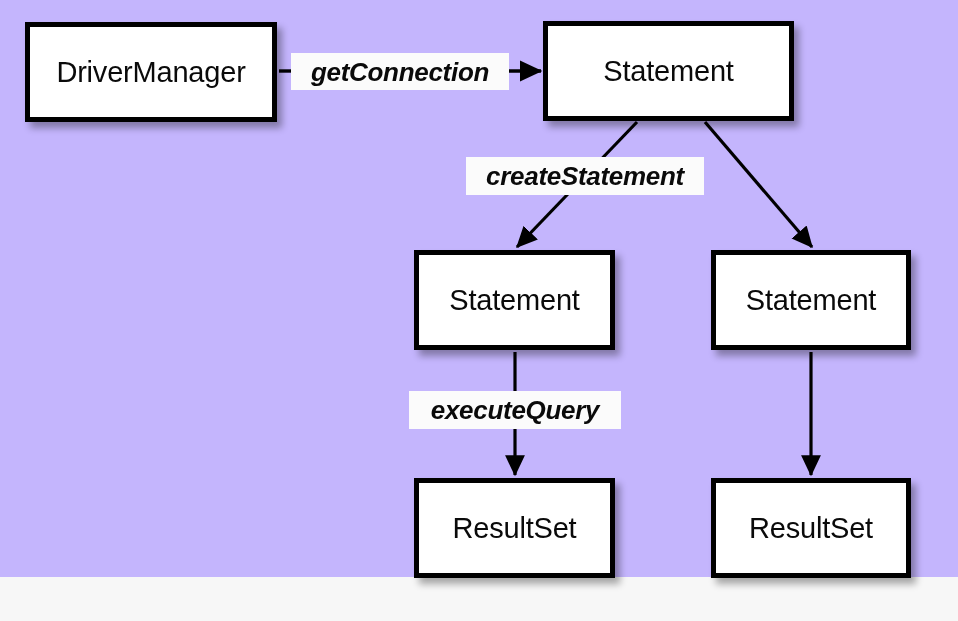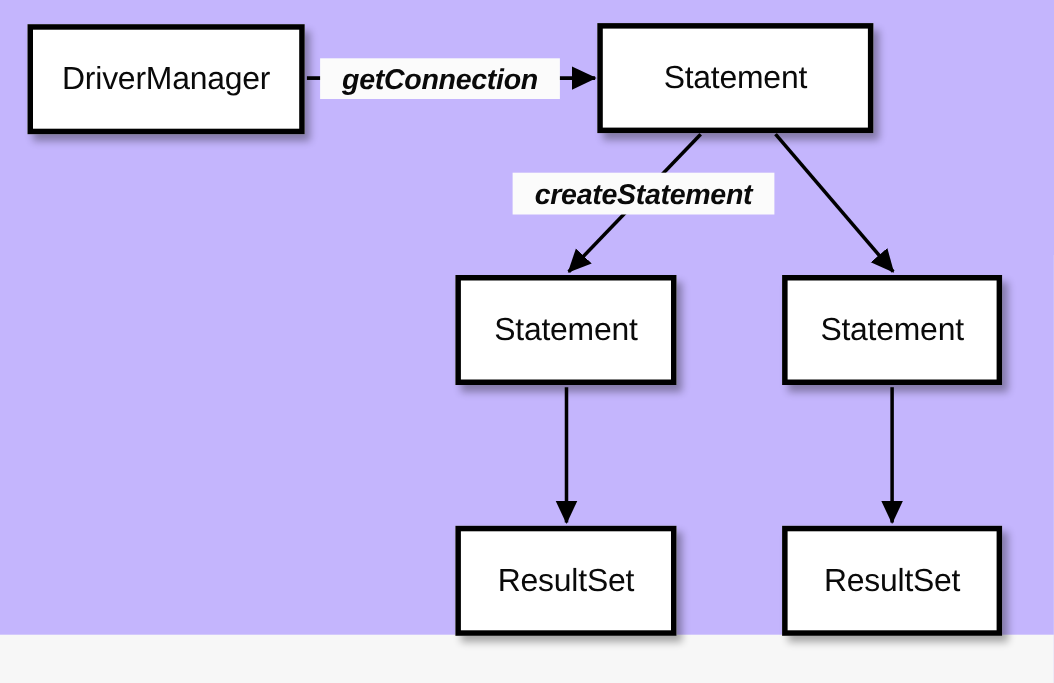--- a/index.html
+++ b/index.html
@@ -134,14 +134,17 @@
   </div>
 
   <div class="edge-label" id="label-getconnection">
     <span class="edge-label-text">getConnection</span>
   </div>
 
   <div class="edge-label" id="label-createstatement">
     <span class="edge-label-text">createStatement</span>
   </div>
 
+  <div class="edge-label" id="label-executequery">
+    <span class="edge-label-text">executeQuery</span>
+  </div>
 
 </div>
 
 </body></html>

